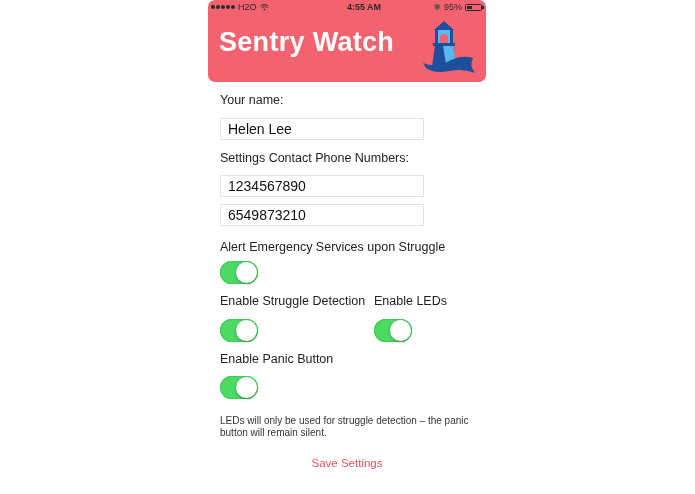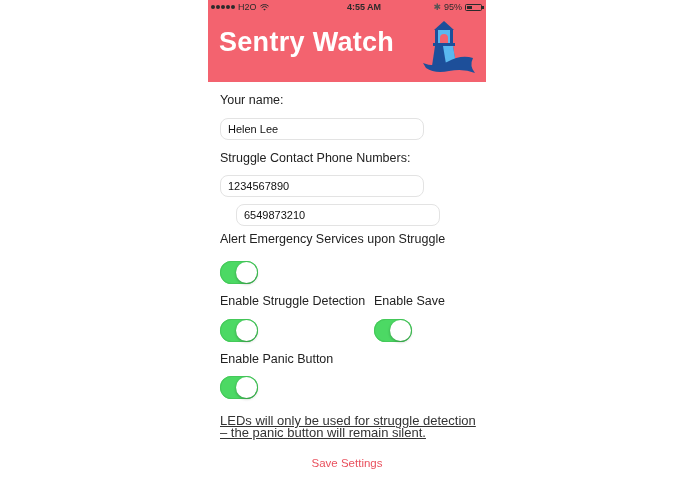--- a/index.html
+++ b/index.html
@@ -7,20 +7,21 @@
       width: 695px; height: 494px; background: #ffffff; overflow: hidden;
       font-family: "Liberation Sans", "DejaVu Sans", sans-serif;
     }
     .phone {
       position: absolute; left: 208px; top: 0; width: 278px; height: 494px;
       background: #ffffff;
     }
     .header {
       position: absolute; left: 0; top: 0; width: 278px; height: 82px;
       background: #f3636f;
+      border-radius: 7px;
     }
     .status-bar {
       position: absolute; left: 0; top: 0; width: 278px; height: 14px;
       font-size: 9px; color: #2b2b2b;
     }
     .status-left { position: absolute; left: 3px; top: 2px; display: flex; align-items: center; gap: 3px; }
     .signal-dots { display: flex; gap: 1px; }
     .signal-dots span { width: 4px; height: 4px; background: #2b2b2b; border-radius: 50%; display: inline-block; }
     .status-time { position: absolute; left: 0; right: 0; top: 2px; text-align: center; font-weight: bold; font-size: 9px; padding-left: 34px; }
     .status-right { position: absolute; right: 4px; top: 2px; display: flex; align-items: center; gap: 3px; }
@@ -30,35 +31,35 @@
     .battery-fill { position: absolute; left: 1px; top: 1px; height: 3px; background: #2b2b2b; }
     .app-title {
       position: absolute; left: 11px; top: 27px; font-size: 27px; font-weight: bold;
       color: #ffffff; letter-spacing: 0.3px;
     }
     .logo { position: absolute; left: 213px; top: 18px; width: 58px; height: 58px; }
 
     .label { position: absolute; left: 12px; font-size: 12.5px; color: #222; text-align: center; }
     .input {
       position: absolute; left: 12px; width: 204px; height: 22px;
-      border: 1px solid #e3e3e3; border-radius: 8px; background: #fff;
-      font-size: 11px; color: #111; padding: 0 7px; line-height: 20px;
+      border: 1px solid #e3e3e3; border-radius: 0; background: #fff;
+      font-size: 14px; color: #111; padding: 0 7px; line-height: 20px;
       font-family: "Liberation Sans", sans-serif; outline: none;
     }
     .toggle {
       position: absolute; width: 38px; height: 23px; border-radius: 12px;
       background: #4cd964; box-shadow: inset 0 0 0 1px #45c95a;
     }
     .toggle .knob {
       position: absolute; right: 1px; top: 1px; width: 21px; height: 21px; border-radius: 50%;
       background: #ffffff; box-shadow: 0 1px 3px rgba(0,0,0,0.3);
     }
     .note {
-      position: absolute; left: 12px; top: 415px; width: 260px; font-size: 13px;
-      line-height: 12px; color: #333; text-decoration: underline;
+      position: absolute; left: 12px; top: 415px; width: 260px; font-size: 10px;
+      line-height: 12px; color: #333;
     }
     .save-btn {
       position: absolute; left: 0; width: 278px; top: 457px; text-align: center;
       font-size: 11.5px; font-weight: normal; color: #e9515e; background: none; border: none;
       font-family: "Liberation Sans", sans-serif;
     }
   </style>
 </head>
 <body>
 
@@ -99,31 +100,31 @@
       <rect x="12" y="25" width="22" height="3" fill="#1d4f9a"></rect>
       <polygon points="14,28 32,28 35,48 11,48" fill="#1d4f9a"></polygon>
       <polygon points="22,28 32,28 35,46 25,46" fill="#5ab8f0"></polygon>
       <path d="M2 45 Q14 50 26 44 Q40 36 52 40 Q48 48 54 55 Q42 50 28 53 Q14 56 5 50 Z" fill="#1d4f9a"></path>
     </svg>
   </div>
 
   <div class="label" style="top:93px">Your name:</div>
   <input class="input" style="top: 118px;" value="Helen Lee">
 
-  <div class="label" style="top:151px">Struggle Contact Phone Numbers:</div>
+  <div class="label" style="top:151px">Settings Contact Phone Numbers:</div>
   <input class="input" style="top: 175px;" value="1234567890">
-  <input class="input" style="top: 204px; margin-left: 16px;" value="6549873210">
+  <input class="input" style="top: 204px;" value="6549873210">
 
-  <div class="label" style="top:232px">Alert Emergency Services upon Struggle</div>
+  <div class="label" style="top:240px">Alert Emergency Services upon Struggle</div>
   <div class="toggle" style="left:12px; top:261px">
     <div class="knob"></div>
   </div>
 
   <div class="label" style="top:294px">Enable Struggle Detection</div>
-  <div class="label" style="top:294px; left:166px">Enable Save</div>
+  <div class="label" style="top:294px; left:166px">Enable LEDs</div>
   <div class="toggle" style="left:12px; top:319px">
     <div class="knob"></div>
   </div>
   <div class="toggle" style="left:166px; top:319px">
     <div class="knob"></div>
   </div>
 
   <div class="label" style="top:352px">Enable Panic Button</div>
   <div class="toggle" style="left:12px; top:376px">
     <div class="knob"></div>

